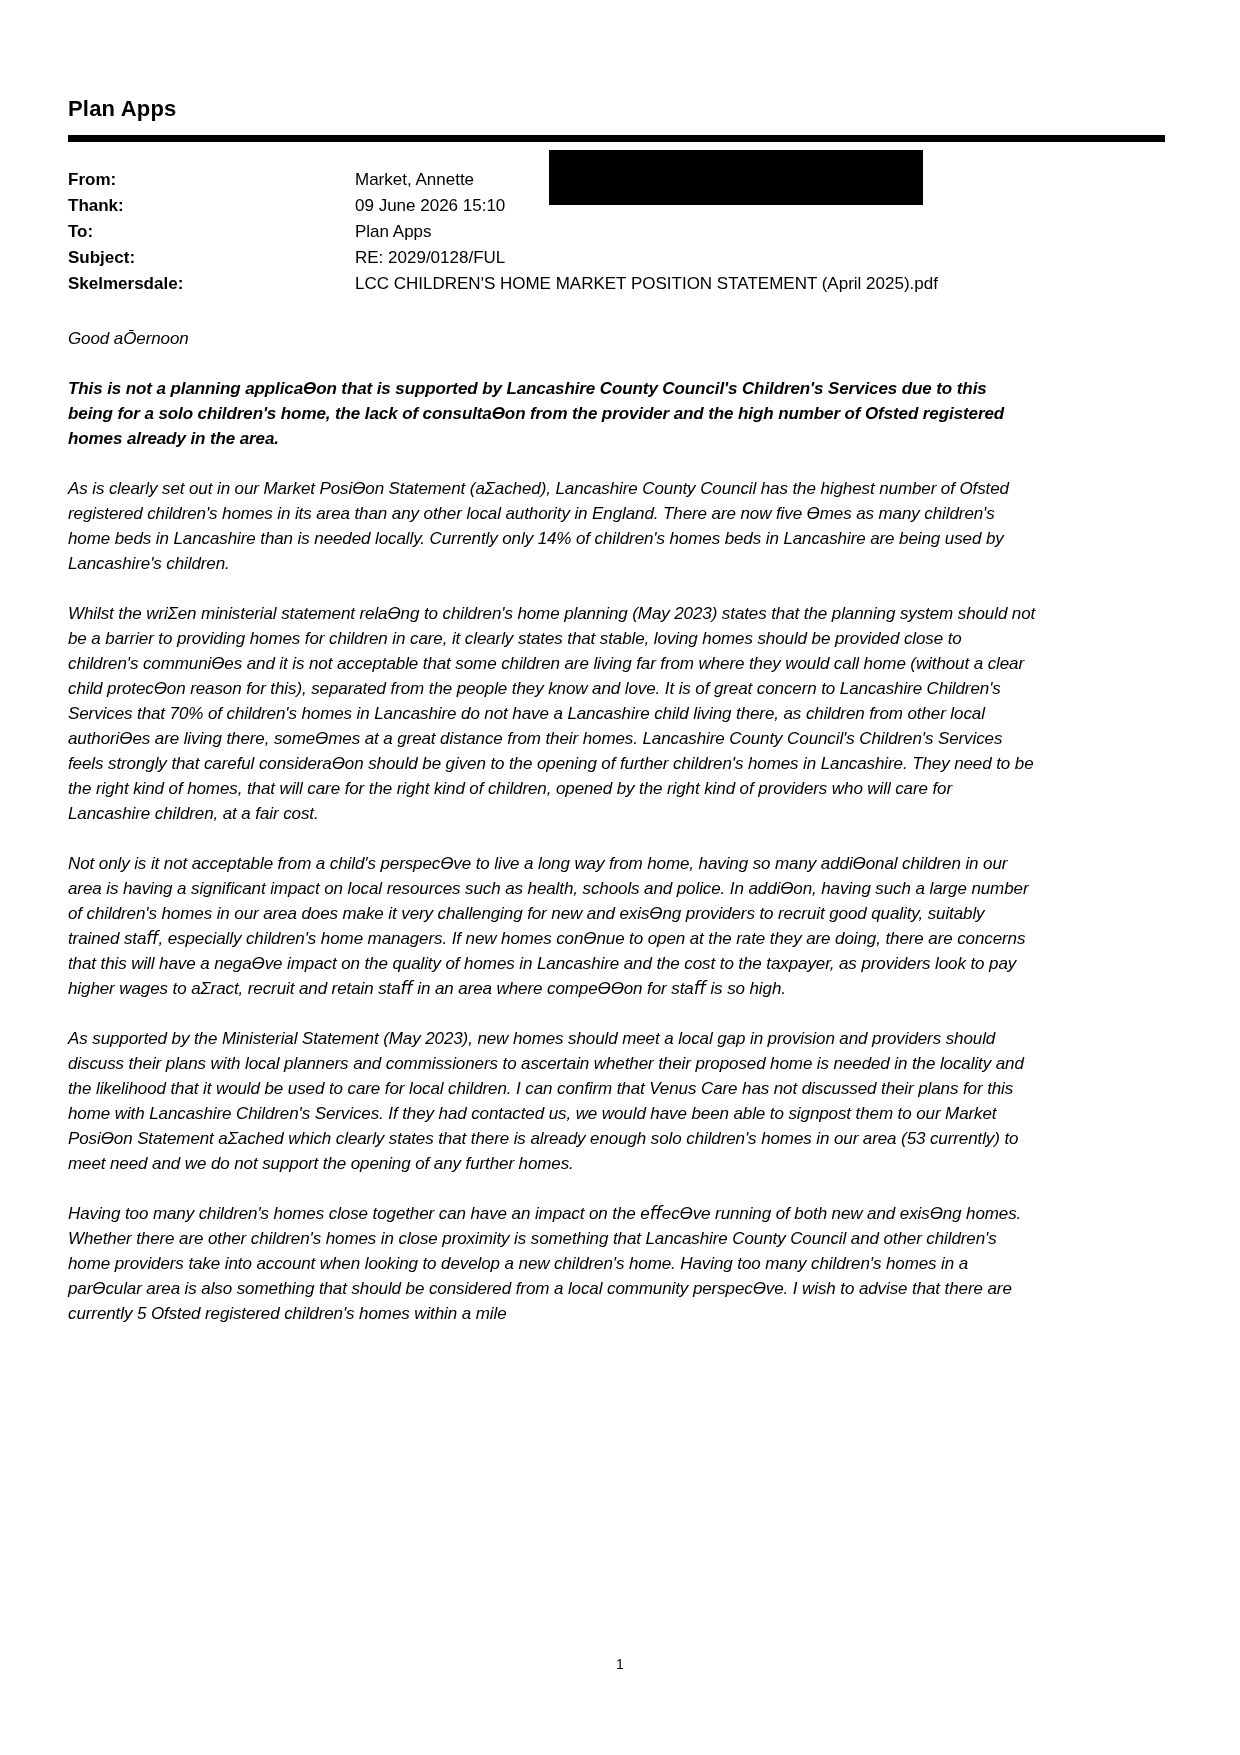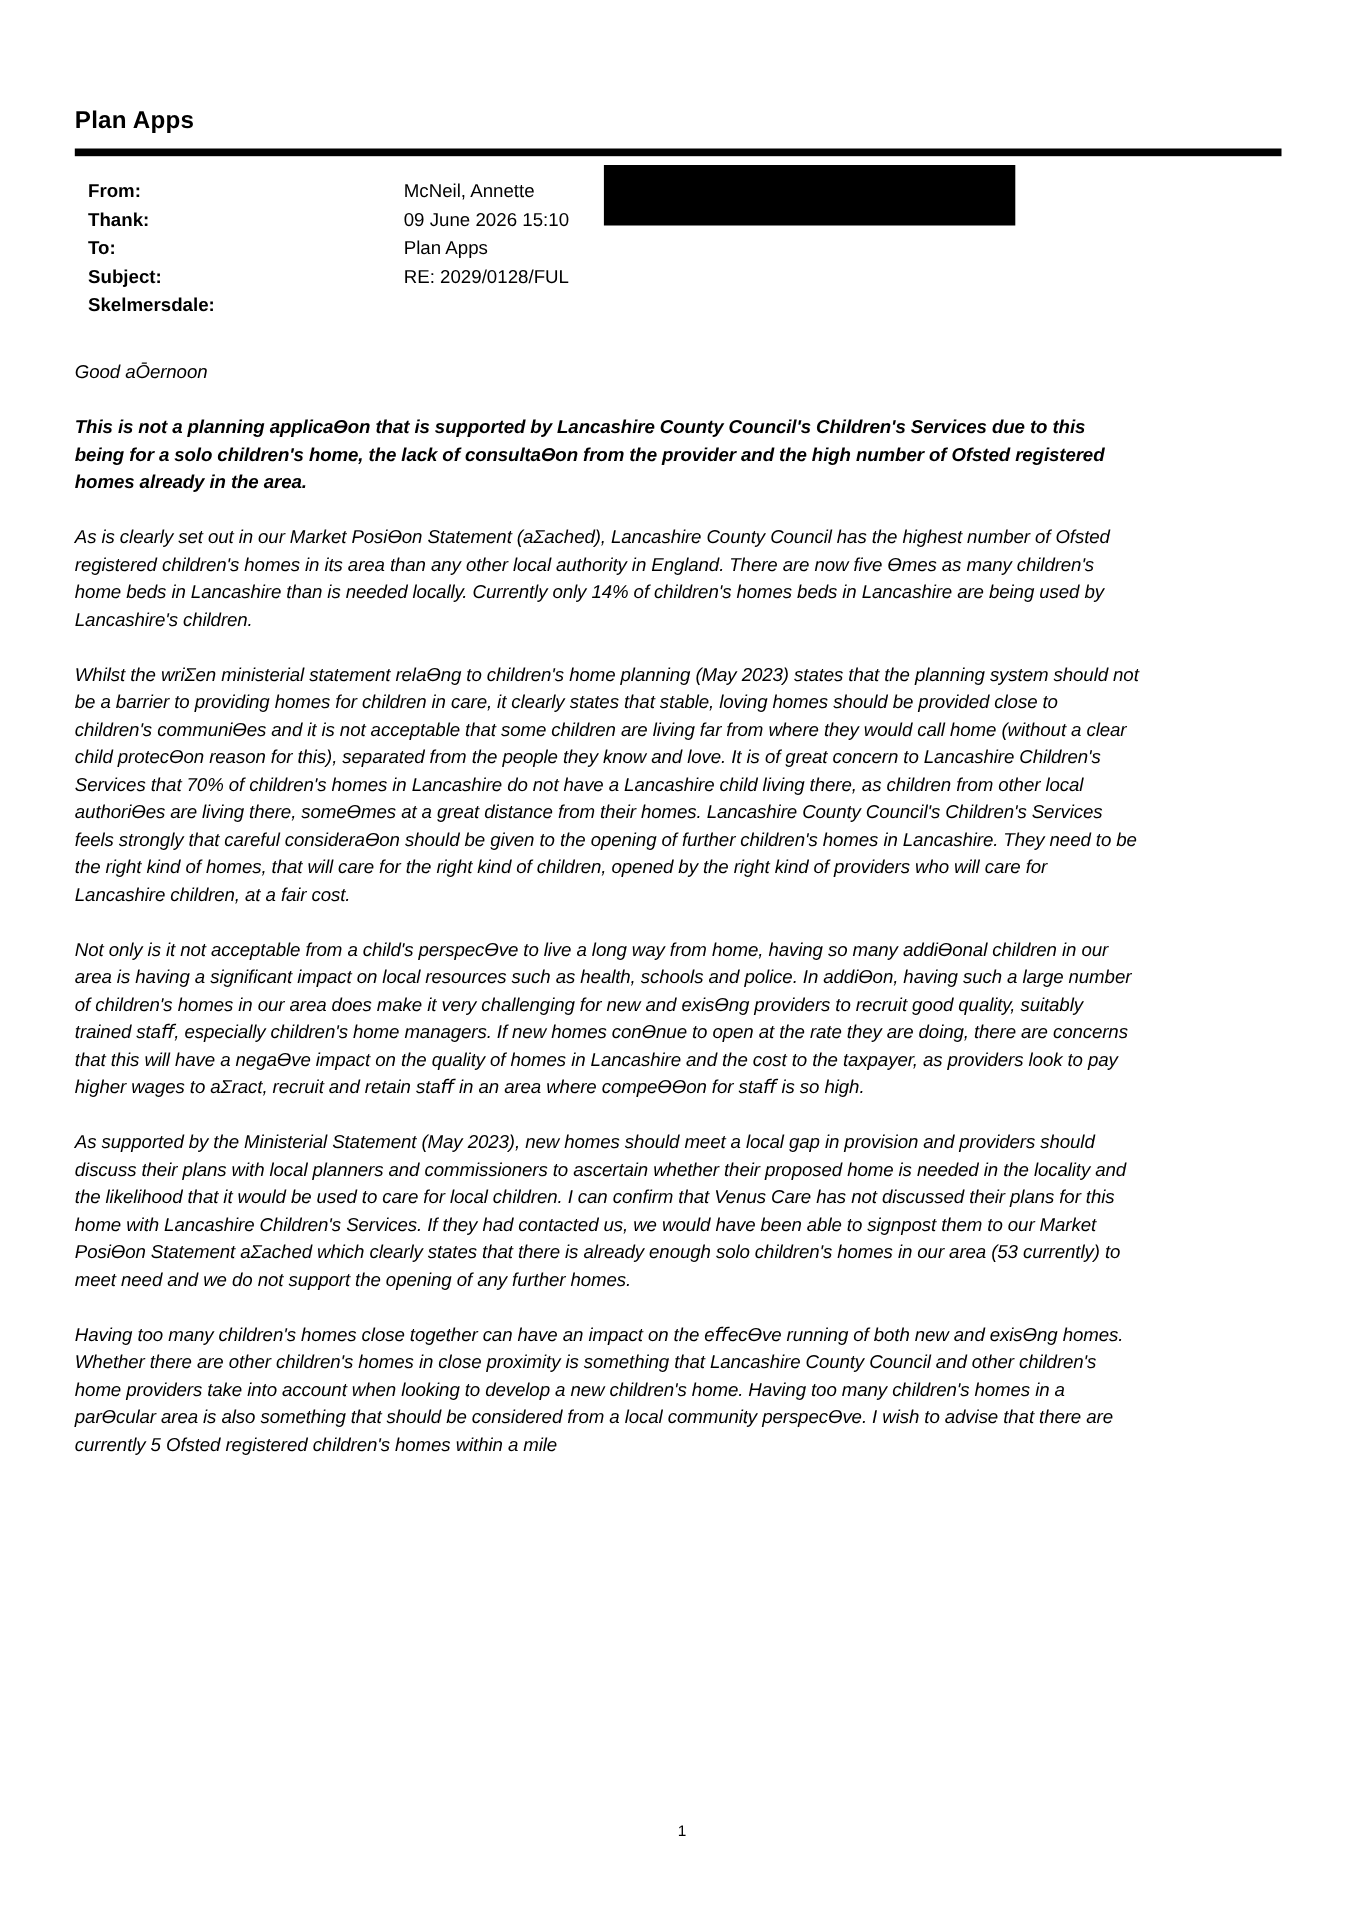--- a/index.html
+++ b/index.html
@@ -25,22 +25,21 @@
     background: #000000;
   }
   .fields {
     margin: 22px 0 0 68px;
     font-size: 17px;
   }
   .field-row {
     display: flex;
     height: 26px;
     white-space: nowrap;
-    align-items: flex-start;
-    margin-left: 12px;
+    align-items: flex-end;
   }
   .field-label {
     width: 287px;
     flex: 0 0 287px;
     font-weight: bold;
   }
   .redaction {
     position: absolute;
     left: 549px;
     top: 150px;
@@ -72,36 +71,37 @@
 
 <div class="page">
 
   <div class="title">Plan Apps</div>
 
   <div class="rule"></div>
 
   <div class="fields">
     <div class="field-row">
       <div class="field-label">From:</div>
-      <div class="field-value">McNeil, Annette</div>
+      <div class="field-value">Market, Annette</div>
     </div>
     <div class="field-row">
       <div class="field-label">Thank:</div>
       <div class="field-value">09 June 2026 15:10</div>
     </div>
     <div class="field-row">
       <div class="field-label">To:</div>
       <div class="field-value">Plan Apps</div>
     </div>
     <div class="field-row">
       <div class="field-label">Subject:</div>
       <div class="field-value">RE: 2029/0128/FUL</div>
     </div>
     <div class="field-row">
       <div class="field-label">Skelmersdale:</div>
+      <div class="field-value">LCC CHILDREN'S HOME MARKET POSITION STATEMENT (April 2025).pdf</div>
     </div>
   </div>
 
   <div class="redaction"></div>
 
   <div class="bodytext">
     <div class="para">Good aŌernoon</div>
     <div class="para bold">This is not a planning applicaƟon that is supported by Lancashire County Council's Children's Services due to this being for a solo children's home, the lack of consultaƟon from the provider and the high number of Ofsted registered homes already in the area.</div>
     <div class="para">As is clearly set out in our Market PosiƟon Statement (aƩached), Lancashire County Council has the highest number of Ofsted registered children's homes in its area than any other local authority in England. There are now five Ɵmes as many children's home beds in Lancashire than is needed locally. Currently only 14% of children's homes beds in Lancashire are being used by Lancashire's children.</div>
     <div class="para">Whilst the wriƩen ministerial statement relaƟng to children's home planning (May 2023) states that the planning system should not be a barrier to providing homes for children in care, it clearly states that stable, loving homes should be provided close to children's communiƟes and it is not acceptable that some children are living far from where they would call home (without a clear child protecƟon reason for this), separated from the people they know and love. It is of great concern to Lancashire Children's Services that 70% of children's homes in Lancashire do not have a Lancashire child living there, as children from other local authoriƟes are living there, someƟmes at a great distance from their homes.  Lancashire County Council's Children's Services feels strongly that careful consideraƟon should be given to the opening of further children's homes in Lancashire. They need to be the right kind of homes, that will care for the right kind of children, opened by the right kind of providers who will care for Lancashire children, at a fair cost.</div>

